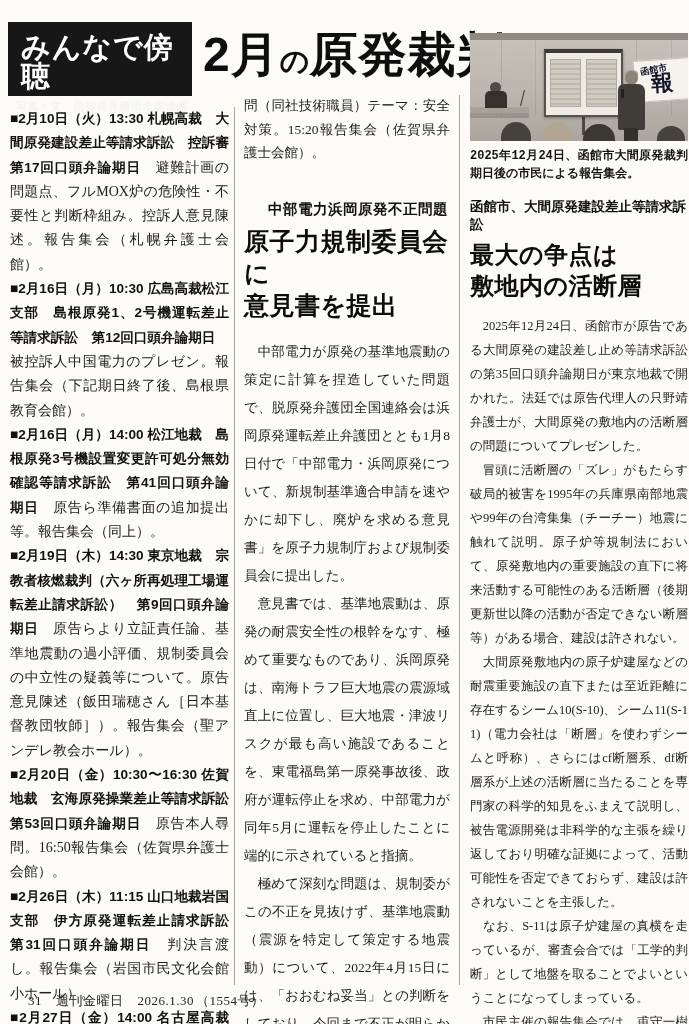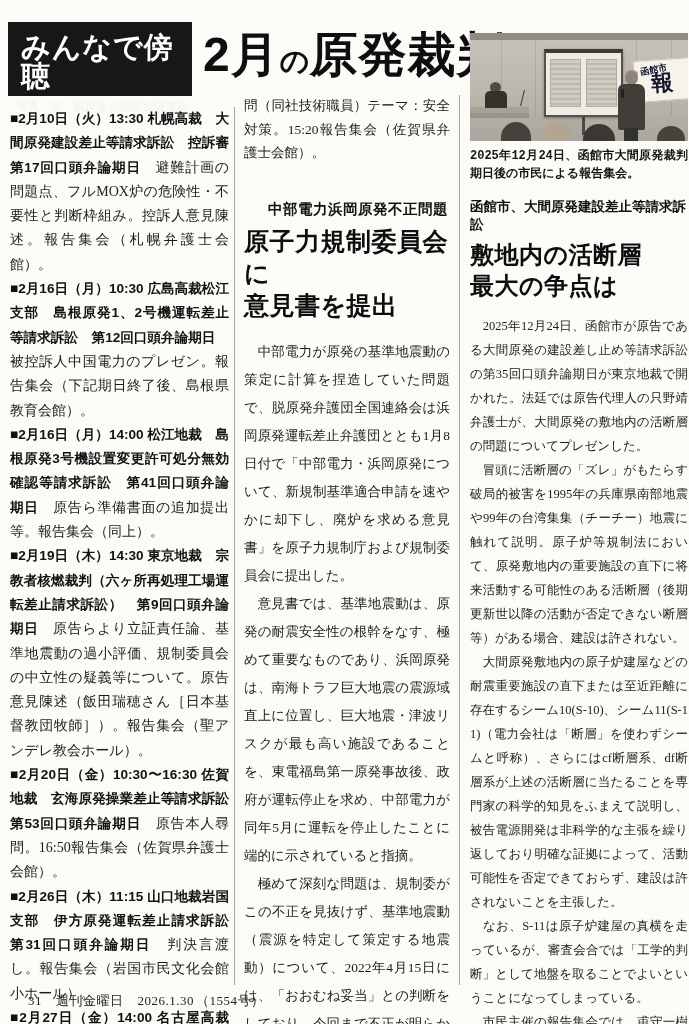--- a/index.html
+++ b/index.html
@@ -223,22 +223,22 @@
         <div class="head"></div>
         <div class="torso"></div>
         <div class="legs"></div>
         <div class="mic"></div>
       </div>
     </div>
     <div class="caption">2025年12月24日、函館市大間原発裁判期日後の市民による報告集会。</div>
     <div class="sec3">
       <div class="kicker3">函館市、大間原発建設差止等請求訴訟</div>
       <div class="headline3">
+        <div>最大の争点は</div>
         <div>敷地内の活断層</div>
-        <div>最大の争点は</div>
       </div>
       <div class="body3">
         <p>　2025年12月24日、函館市が原告である大間原発の建設差し止め等請求訴訟の第35回口頭弁論期日が東京地裁で開かれた。法廷では原告代理人の只野靖弁護士が、大間原発の敷地内の活断層の問題についてプレゼンした。</p>
         <p>　冒頭に活断層の「ズレ」がもたらす破局的被害を1995年の兵庫県南部地震や99年の台湾集集（チーチー）地震に触れて説明。原子炉等規制法において、原発敷地内の重要施設の直下に将来活動する可能性のある活断層（後期更新世以降の活動が否定できない断層等）がある場合、建設は許されない。</p>
         <p>　大間原発敷地内の原子炉建屋などの耐震重要施設の直下または至近距離に存在するシーム10(S-10)、シーム11(S-11)（電力会社は「断層」を使わずシームと呼称）、さらにはcf断層系、df断層系が上述の活断層に当たることを専門家の科学的知見をふまえて説明し、被告電源開発は非科学的な主張を繰り返しており明確な証拠によって、活動可能性を否定できておらず、建設は許されないことを主張した。</p>
         <p>　なお、S-11は原子炉建屋の真横を走っているが、審査会合では「工学的判断」として地盤を取ることでよいということになってしまっている。</p>
         <p>　市民主催の報告集会では、甫守一樹弁護士による報告と、弁護団長の河合弘之弁護士が自治体が原告となって提訴した裁判の重要性について、当時の工藤壽樹市長の決意と、議会では自民党から共産党まで賛成した経緯を振り返った。次回口頭弁論期日は3月9日14時を予定。</p>
       </div>
     </div>
   </div>

